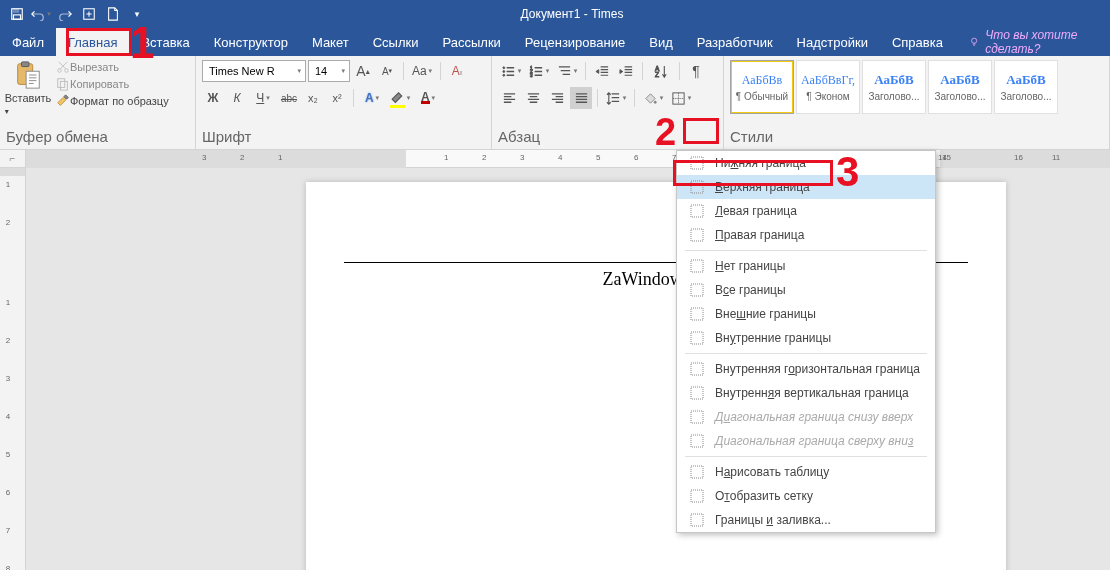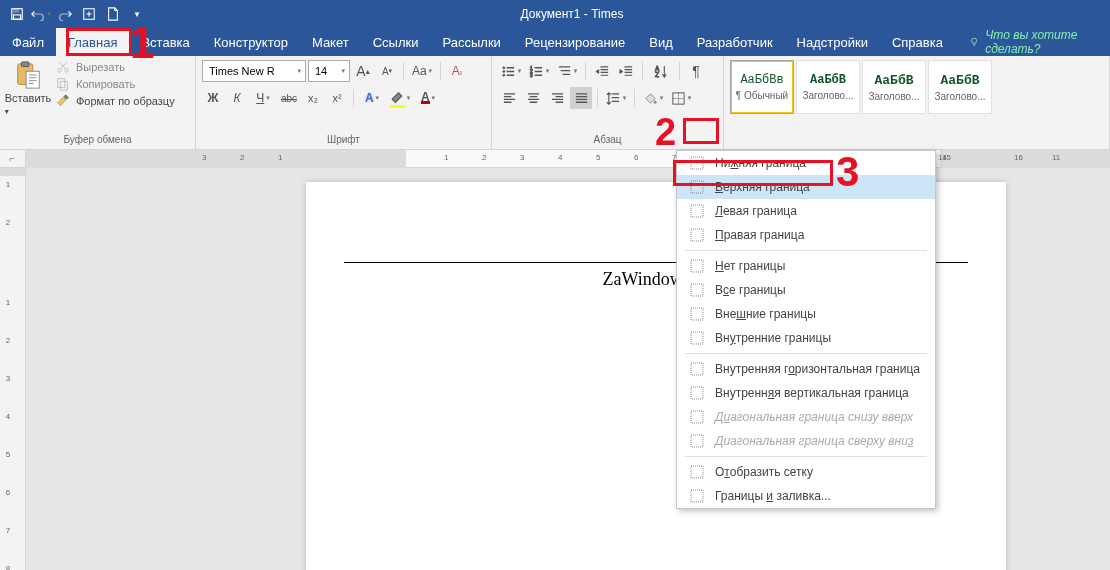--- a/index.html
+++ b/index.html
@@ -7,38 +7,38 @@
 
 .titlebar { background: #2b579a; height: 28px; display: flex; align-items: center; color: #fff; font-size: 12px; }
 .qat { display: flex; gap: 2px; padding: 0 6px; }
 .qat-btn { width: 22px; height: 22px; display: flex; align-items: center; justify-content: center; color: #fff; }
 .qat-btn svg { width: 14px; height: 14px; }
 .title-text { flex: 1; text-align: center; padding-right: 120px; }
 
 .tabs { background: #2b579a; height: 28px; display: flex; align-items: stretch; color: #fff; font-size: 13px; position: relative; }
 .tab { padding: 0 12px; display: flex; align-items: center; cursor: pointer; }
 .tab.active { background: #f3f3f3; color: #2b579a; }
-.tell-me { margin-left: auto; display: flex; align-items: center; gap: 6px; padding: 0 14px; color: #86efac; font-style: italic; font-size: 12px; }
+.tell-me { margin-left: auto; display: flex; align-items: center; gap: 6px; padding: 0 14px; color: #f0abfc; font-style: italic; font-size: 12px; }
 .tell-me svg { width: 14px; height: 14px; }
 .mark1 { position: absolute; left: 66px; top: 0; width: 66px; height: 28px; border: 3px solid #e81123; pointer-events: none; }
 .mark1-num { position: absolute; left: 130px; top: 18px; color: #e81123; font-size: 44px; font-weight: bold; pointer-events: none; z-index: 50; }
 
 .ribbon { background: #f3f3f3; border-bottom: 1px solid #d4d4d4; height: 94px; display: flex; position: relative; }
 .group { border-right: 1px solid #d4d4d4; padding: 4px 6px 2px 6px; display: flex; flex-direction: column; justify-content: space-between; }
-.group-label { text-align: center; font-size: 10px; color: #666; padding: 1px 0 2px 0; }
+.group-label { font-size: 15px; color: #666; padding: 1px 0 2px 0; }
 
 
 .clipboard { width: 196px; }
 .clip-body { display: flex; gap: 6px; }
 .paste-btn { width: 44px; display: flex; flex-direction: column; align-items: center; gap: 2px; }
 .paste-icon { width: 30px; height: 30px; }
 .paste-label { font-size: 11px; color: #444; }
 .paste-label .arrow { font-size: 8px; }
 .clip-list { display: flex; flex-direction: column; gap: 3px; font-size: 11px; color: #888; }
-.clip-list .item { display: flex; align-items: center; gap: 6px; }
+.clip-list .item { display: flex; align-items: center; }
 .clip-list .item.enabled { color: #444; }
 .clip-list svg { width: 14px; height: 14px; }
 
 
 .font { width: 296px; }
 .font-row { display: flex; gap: 2px; align-items: center; margin-bottom: 5px; }
 .font-name { width: 104px; height: 22px; border: 1px solid #ababab; background: #fff; font-size: 11px; padding: 0 4px 0 6px; display:flex; align-items:center; justify-content:space-between; }
 .font-size { width: 42px; height: 22px; border: 1px solid #ababab; background: #fff; font-size: 11px; padding: 0 4px 0 6px; display:flex; align-items:center; justify-content:space-between; }
 .rb { width: 22px; height: 22px; display: flex; align-items: center; justify-content: center; color: #555; font-size: 12px; }
 .rb.w { width: 26px; }
@@ -48,21 +48,21 @@
 .color-bar { height: 3px; margin-top: -2px; }
 
 
 .para { width: 232px; }
 
 
 .styles { flex: 1; overflow: hidden; }
 .style-list { display: flex; gap: 2px; }
 .style-item { width: 64px; height: 54px; border: 1px solid transparent; background: #fff; border: 1px solid #e0e0e0; display: flex; flex-direction: column; align-items: center; justify-content: center; gap: 3px; }
 .style-item.sel { border: 1px solid #a5a5a5; box-shadow: inset 0 0 0 1px #f2c811; }
-.style-prev { font-size: 13px; color: #14532d; font-family: Liberation Mono, monospace; }
+.style-prev { font-size: 13px; color: #3b82f6; font-family: Liberation Serif, serif; }
 .style-item:nth-child(1) .style-prev,
 .style-item:nth-child(2) .style-prev { font-size: 12px; }
 .style-name { font-size: 10px; color: #666; white-space: nowrap; overflow: hidden; max-width: 60px; }
 
 .mark2-box { position: absolute; left: 683px; top: 62px; width: 36px; height: 26px; border: 3px solid #e81123; pointer-events: none; z-index: 60; }
 .mark2-num { position: absolute; left: 655px; top: 55px; color: #e81123; font-size: 38px; font-weight: bold; pointer-events: none; z-index: 60; }
 
 
 .workspace { position: relative; height: 420px; background: #fff; display: flex; }
 .vruler { width: 26px; background: #f3f3f3; border-right: 1px solid #d4d4d4; position: relative; font-size: 8px; color: #666; }
@@ -354,32 +354,37 @@
     <div class="group-label">Абзац</div>
   </div>
 
   <div class="group styles">
     <div class="style-list">
       <div class="style-item sel">
           <div class="style-prev">АаБбВв</div>
           <div class="style-name">¶ Обычный</div>
         </div>
       <div class="style-item">
+          <div class="style-prev">АаБбВвГг,</div>
+          <div class="style-name">¶ Эконом</div>
+        </div>
+      <div class="style-item">
           <div class="style-prev" style="font-weight:bold;">АаБбВ</div>
           <div class="style-name">Заголово...</div>
         </div>
       <div class="style-item">
           <div class="style-prev" style="font-weight:bold;">АаБбВ</div>
           <div class="style-name">Заголово...</div>
         </div>
       <div class="style-item">
           <div class="style-prev" style="font-weight:bold;">АаБбВ</div>
           <div class="style-name">Заголово...</div>
         </div>
     </div>
+    <div class="group-label">Стили</div>
   </div>
 
   <div class="mark2-box"></div>
   <div class="mark2-num">2</div>
 </div>
 
 <div class="workspace">
   <div class="l-corner">⌐</div>
   <div class="vruler">
     <div class="vr-top"></div>
@@ -501,20 +506,26 @@
       <svg class="dd-icon" viewBox="0 0 16 16" fill="none" stroke="currentColor">
         <rect x="2" y="2" width="12" height="12" stroke-dasharray="1 1"></rect>
       </svg>
       <span>Диагональная граница сверху вни<u>з</u></span>
     </div>
     <hr>
     <div class="dditem">
       <svg class="dd-icon" viewBox="0 0 16 16" fill="none" stroke="currentColor">
         <rect x="2" y="2" width="12" height="12" stroke-dasharray="1 1"></rect>
       </svg>
+      <span>Н<u>а</u>рисовать таблицу</span>
+    </div>
+    <div class="dditem">
+      <svg class="dd-icon" viewBox="0 0 16 16" fill="none" stroke="currentColor">
+        <rect x="2" y="2" width="12" height="12" stroke-dasharray="1 1"></rect>
+      </svg>
       <span>О<u>т</u>образить сетку</span>
     </div>
     <div class="dditem">
       <svg class="dd-icon" viewBox="0 0 16 16" fill="none" stroke="currentColor">
         <rect x="2" y="2" width="12" height="12" stroke-dasharray="1 1"></rect>
       </svg>
       <span>Границы <u>и</u> заливка...</span>
     </div>
   </div>
 

